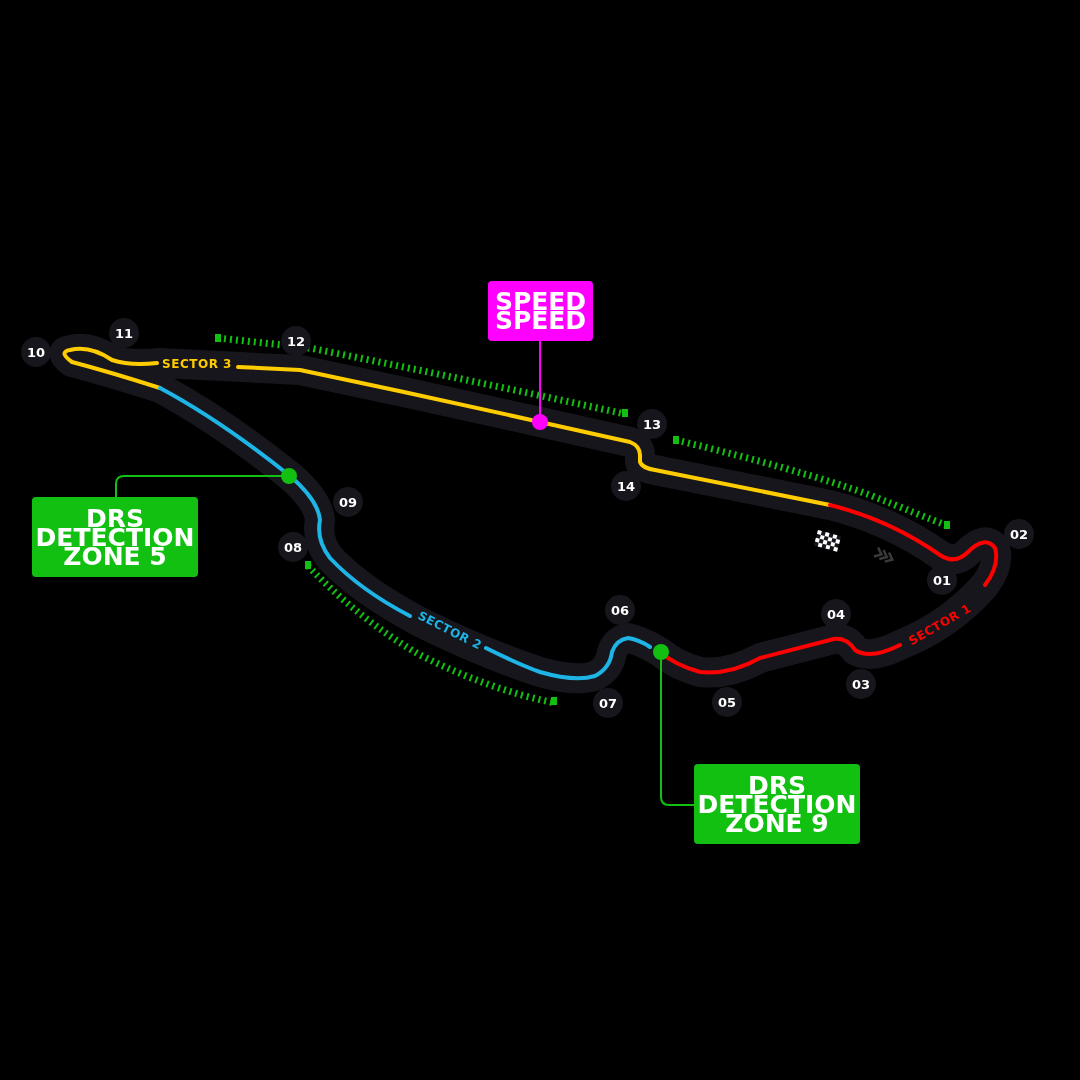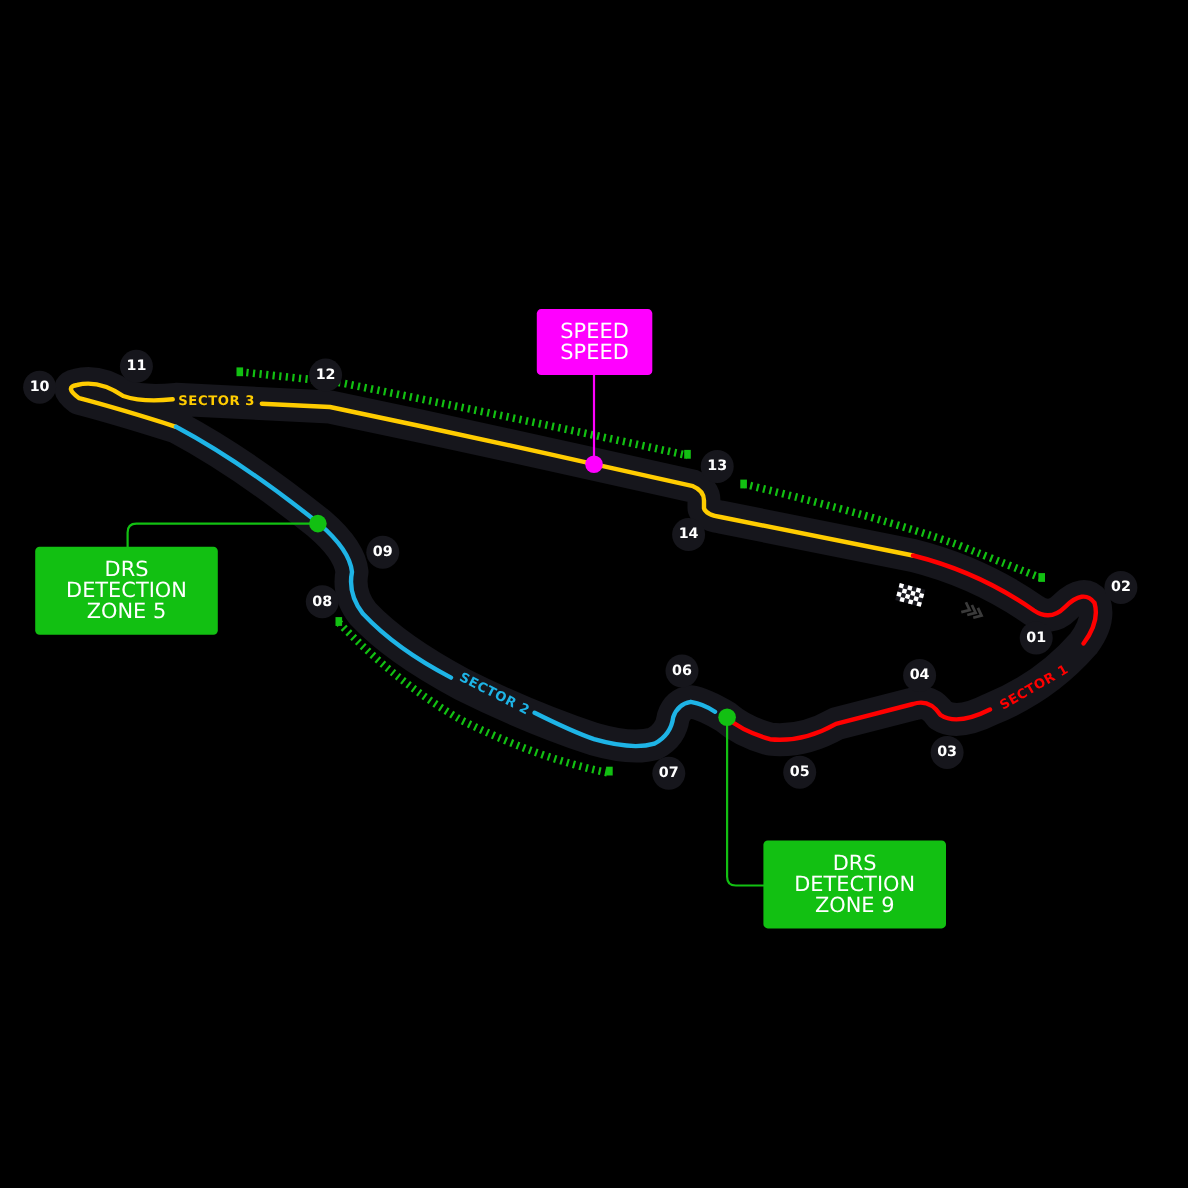--- a/index.html
+++ b/index.html
@@ -1,20 +1,20 @@
 <!DOCTYPE html>
 <html><head>
 <meta charset="utf-8">
 <style>
   html, body { margin: 0; padding: 0; background: #000; }
   body { width: 1080px; height: 1080px; position: relative; overflow: hidden; font-family: "DejaVu Sans", sans-serif; }
   svg#track-map { position: absolute; left: 0; top: 0; }
   .turn-label { font-family: "DejaVu Sans", sans-serif; font-weight: bold; font-size: 13px; fill: #ffffff; text-anchor: middle; dominant-baseline: central; }
   .sector-label { font-family: "DejaVu Sans", sans-serif; font-weight: bold; font-size: 12px; letter-spacing: 0.5px; }
-  .callout { position: absolute; border-radius: 4px; color: #fff; font-family: "DejaVu Sans", sans-serif; font-weight: normal; text-align: center; line-height: 19px; font-size: 19px; display: flex; flex-direction: column; justify-content: center; }
+  .callout { position: absolute; border-radius: 4px; color: #fff; font-family: "DejaVu Sans", sans-serif; font-weight: bold; text-align: center; line-height: 19px; font-size: 25px; display: flex; flex-direction: column; justify-content: center; }
   .callout span { display: block; }
 </style>
 </head>
 <body>
 
 <svg id="track-map" width="1080" height="1080" viewBox="0 0 1080 1080" xmlns="http://www.w3.org/2000/svg">
 
   <g>
     <path class="drs" d="M218,338 L310,348 Q470,380 625,414"></path>
     <path class="drs" d="M676,440 Q800,470 870,495 Q920,515 948,526"></path>

